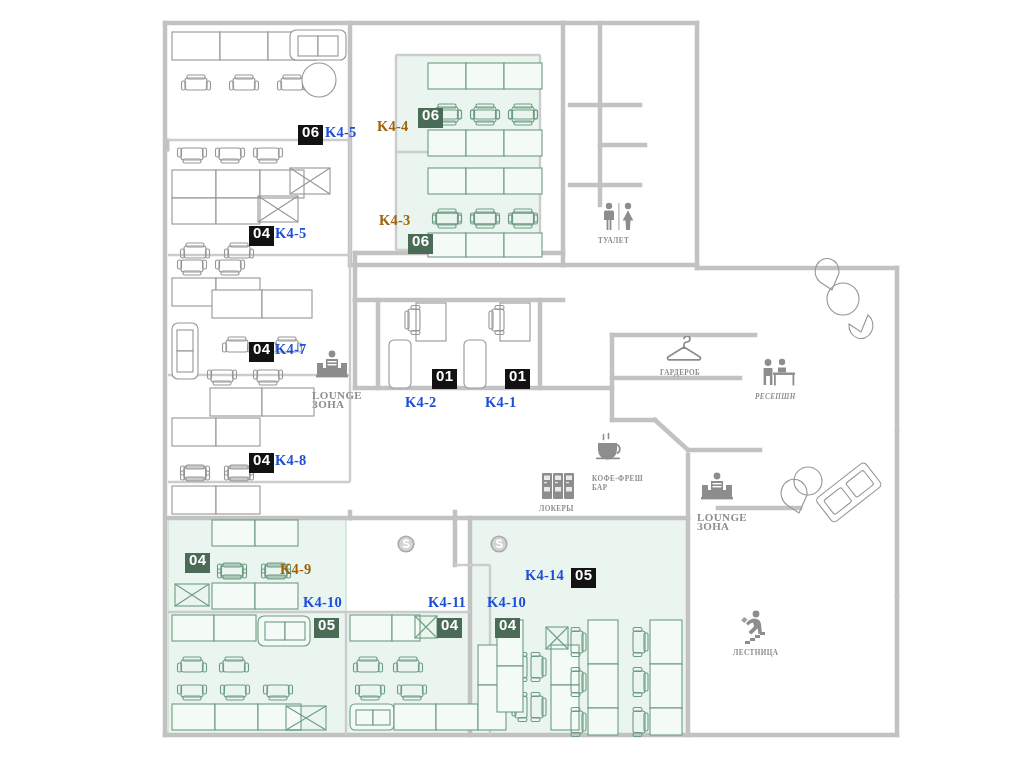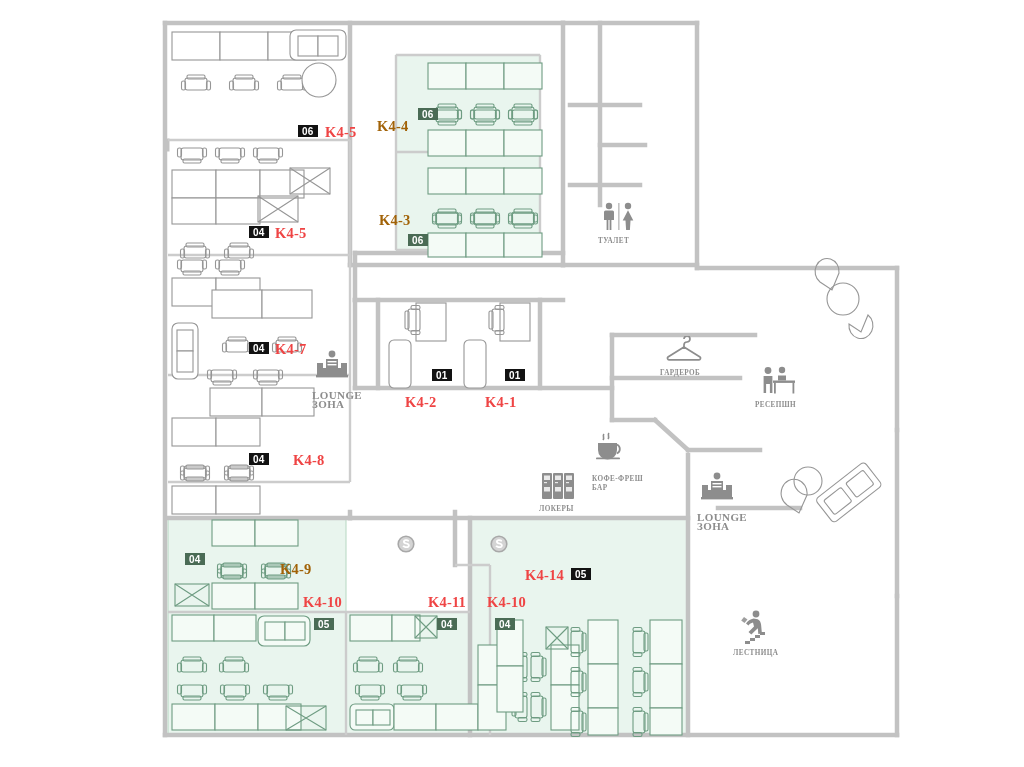--- a/index.html
+++ b/index.html
@@ -1,23 +1,23 @@
 <!DOCTYPE html>
 <html><head>
 <meta charset="utf-8">
 <style>
   html,body{margin:0;padding:0;background:#ffffff;}
   body{width:1024px;height:767px;overflow:hidden;font-family:"Liberation Serif",serif;}
   #stage{position:relative;width:1024px;height:767px;background:#ffffff;}
   svg#plan{position:absolute;left:0;top:0;width:1024px;height:767px;}
-  .lbl{position:absolute;font-family:"Liberation Serif",serif;font-weight:bold;color:#ef4444;white-space:nowrap;}
+  .lbl{position:absolute;font-family:"Liberation Serif",serif;font-weight:bold;color:#1d4ed8;white-space:nowrap;}
   .room-name{font-size:14.5px;letter-spacing:.2px;}
   .room-name.green{color:#a16207;margin-top:11px;}
-  .badge{position:absolute;font-family:"Liberation Sans",sans-serif;font-weight:bold;font-size:10px;color:#ffffff;
-         background:#121212;padding:1px 4px 0 4px;line-height:11px;letter-spacing:.3px;}
+  .badge{position:absolute;font-family:"Liberation Sans",sans-serif;font-weight:bold;font-size:15px;color:#ffffff;
+         background:#121212;padding:1px 4px 8px 4px;line-height:11px;letter-spacing:.3px;}
   .badge.g{background:#4a6b55;}
   .amen{position:absolute;text-align:left;font-family:"Liberation Serif",serif;font-weight:bold;
         font-size:7.2px;color:#8d8d8d;letter-spacing:.4px;line-height:8.5px;width:90px;}
   .amen .glyph{display:block;margin:0 auto 2px auto;}
   .lounge-txt{font-size:11px;}
 </style>
 </head>
 <body>
 
 <div id="stage">
@@ -366,21 +366,21 @@
   <div>
     <span class="lbl room-name" style="left:325px;top:124px;">K4-5</span>
     <span class="badge" style="left:298px;top:125px;">06</span>
 
     <span class="lbl room-name" style="left:275px;top:225px;">K4-5</span>
     <span class="badge" style="left:249px;top:226px;">04</span>
 
     <span class="lbl room-name" style="left:275px;top:341px;">K4-7</span>
     <span class="badge" style="left:249px;top:342px;">04</span>
 
-    <span class="lbl room-name" style="left:275px;top:452px;margin-left:18px;">K4-8</span>
+    <span class="lbl room-name" style="left:275px;top:452px;">K4-8</span>
     <span class="badge" style="left:249px;top:453px;">04</span>
 
     <span class="lbl room-name green" style="left:280px;top:550px;">K4-9</span>
     <span class="badge g" style="left:185px;top:553px;">04</span>
 
     <span class="lbl room-name" style="left:303px;top:594px;">K4-10</span>
     <span class="badge g" style="left:314px;top:618px;">05</span>
 
     <span class="lbl room-name" style="left:428px;top:594px;">K4-11</span>
     <span class="badge g" style="left:437px;top:618px;">04</span>
@@ -422,21 +422,21 @@
     <div class="amen" style="left:660px;top:336px;">
       <span class="glyph">
         <svg width="48" height="28" viewBox="0 0 48 28" fill="none" stroke="#8d8d8d" stroke-width="1.7">
           <path d="M24,3 a3,3 0 1,1 3,3 c-1.6,0 -3,1.2 -3,3 v2"></path>
           <path d="M24,11 L8,21 a1.6,1.6 0 0 0 1,2.8 h30 a1.6,1.6 0 0 0 1,-2.8 z"></path>
         </svg>
       </span>
       <span>ГАРДЕРОБ</span>
     </div>
 
-    <div class="amen" style="left:755px;top:366px;">
+    <div class="amen" style="left:755px;top:358px;font-style:italic;">
       <span class="glyph">
         <svg width="44" height="30" viewBox="0 0 44 30" fill="#8d8d8d">
           <circle cx="13" cy="4.5" r="3.4"></circle>
           <path d="M8.6,10 h8.8 v17 h-2.5 v-9 h-3.8 v9 h-2.5 z"></path>
           <circle cx="27" cy="4" r="3.2"></circle>
           <path d="M23,9.5 h8 v5 h-8 z"></path>
           <rect x="18" y="14.5" width="22" height="2.4"></rect>
           <rect x="19" y="16.5" width="1.8" height="11"></rect>
           <rect x="37.5" y="16.5" width="1.8" height="11"></rect>
         </svg>

